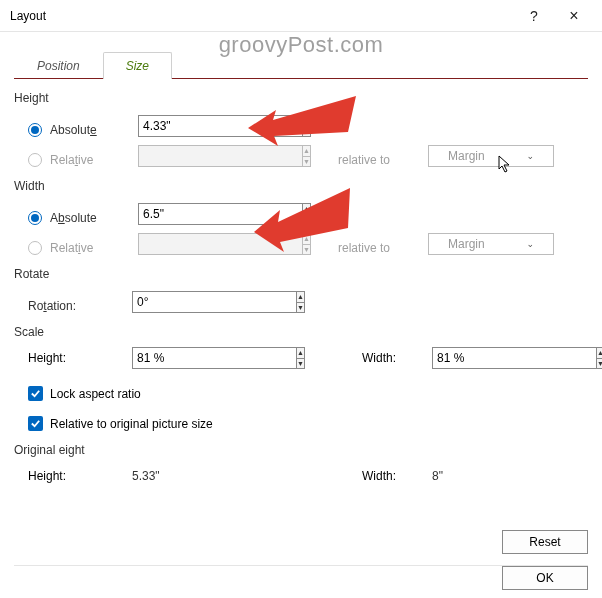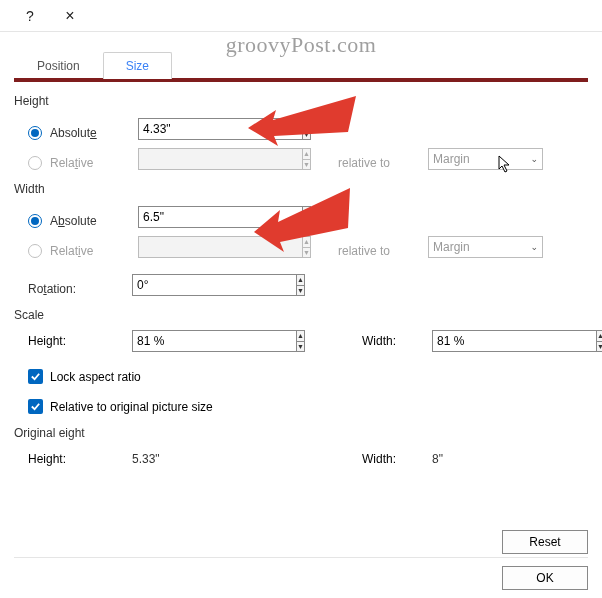--- a/index.html
+++ b/index.html
@@ -25,44 +25,45 @@
   .titlebar .title { flex: 1; font-size: 12px; }
   .titlebar .tbtn {
     width: 40px; height: 28px;
     display: flex; align-items: center; justify-content: center;
     font-size: 14px; color: #222;
   }
   .watermark {
     position: absolute;
     top: 32px; left: 0; right: 0;
     text-align: center;
-    font-family: Liberation Serif, serif;
+    font-family: Liberation Sans, sans-serif;
     font-size: 22px;
     color: rgba(80,80,80,0.55);
     pointer-events: none;
     letter-spacing: 0.5px;
   }
   .content { padding: 6px 14px 10px 14px; }
   .tabs {
     display: flex;
-    border-bottom: 4px solid #7f1d1d;
+    border-bottom: 1px solid #7f1d1d;
     margin-top: 14px;
+    font-style: italic;
   }
   .tab {
     padding: 6px 22px;
     border: 1px solid transparent;
     border-bottom: none;
     margin-bottom: -1px;
     color: #555;
     background: transparent;
   }
   .tab.active {
     border-color: #d0d0d0;
     background: #fff;
-    color: #3b82f6;
+    color: #4d7c0f;
     border-radius: 2px 2px 0 0;
   }
   .section { margin-top: 12px; }
   .section-label { margin-bottom: 6px; color: #333; }
   .row {
     display: flex;
     align-items: flex-end;
     margin: 4px 0 4px 14px;
     height: 26px;
   }
@@ -121,25 +122,25 @@
     background: #f4f4f4;
     font-size: 7px;
     line-height: 1;
     color: #333;
   }
   .spinbox .sbtn:first-child { border-bottom: 1px solid #888; }
   .spinbox.disabled .sbtn:first-child { border-color:#bcbcbc; color:#aaa;}
   .spinbox.disabled .sbtn { color:#aaa;}
   .combo {
     height: 22px;
-    width: 115px;
+    width: 126px;
     border: 1px solid #888;
     display: flex;
     align-items: center;
-    padding: 0 4px;
+    padding: 0 19px;
     background: #fff;
     color: #555;
   }
   .combo .ctext { flex:1; }
   .combo .carrow { font-size: 9px; color:#555; }
   .rel-label { width: 90px; color:#333; }
   .pair-row {
     display: flex;
     align-items: center;
     margin: 4px 0 4px 14px;
@@ -161,21 +162,20 @@
     border: 1px solid #888;
     background: #fdfdfd;
     font-family: inherit;
     font-size: 12px;
     padding: 0 14px;
   }
   .dlg-buttons {
     position: absolute;
     bottom: 8px; right: 14px; left: 14px;
     border-top: 1px solid #e5e5e5;
-    padding-top: 8px;
     display: flex;
     justify-content: flex-end;
     gap: 28px;
     align-items: flex-end;
   }
   .btn.default {
     border-color: #0067c0;
     box-shadow: inset 0 0 0 1px #0067c0;
   }
   
@@ -186,20 +186,21 @@
   .cursor {
     position:absolute;
     width:14px;height:18px;
     pointer-events:none;
   }
 </style>
 </head>
 <body>
 
 <div class="titlebar">
+  <span class="title">Layout</span>
   <div class="tbtn">?</div>
   <div class="tbtn" style="font-size:16px">×</div>
 </div>
 
 <div class="watermark">groovyPost.com</div>
 
 <div class="content">
   <div class="tabs">
     <div class="tab"><span class="ul">Position</span></div>
     <div class="tab active">Size</div>
@@ -263,20 +264,21 @@
       <div style="width:108px"></div>
       <span class="rel-label" style="color:#a0a0a0">relative to</span>
       <div class="combo" style="border-color:#bcbcbc;color:#999">
         <span class="ctext">Margin</span>
         <span class="carrow">⌄</span>
       </div>
     </div>
   </div>
 
   <div class="section">
+    <div class="section-label">Rotate</div>
     <div class="row">
       <span class="lbl">Ro<span class="ul">t</span>ation:</span>
       <div class="spinbox">
         <input value="0°" style="">
         <div class="spinbtns">
             <div class="sbtn">▲</div>
             <div class="sbtn">▼</div>
           </div>
       </div>
     </div>

